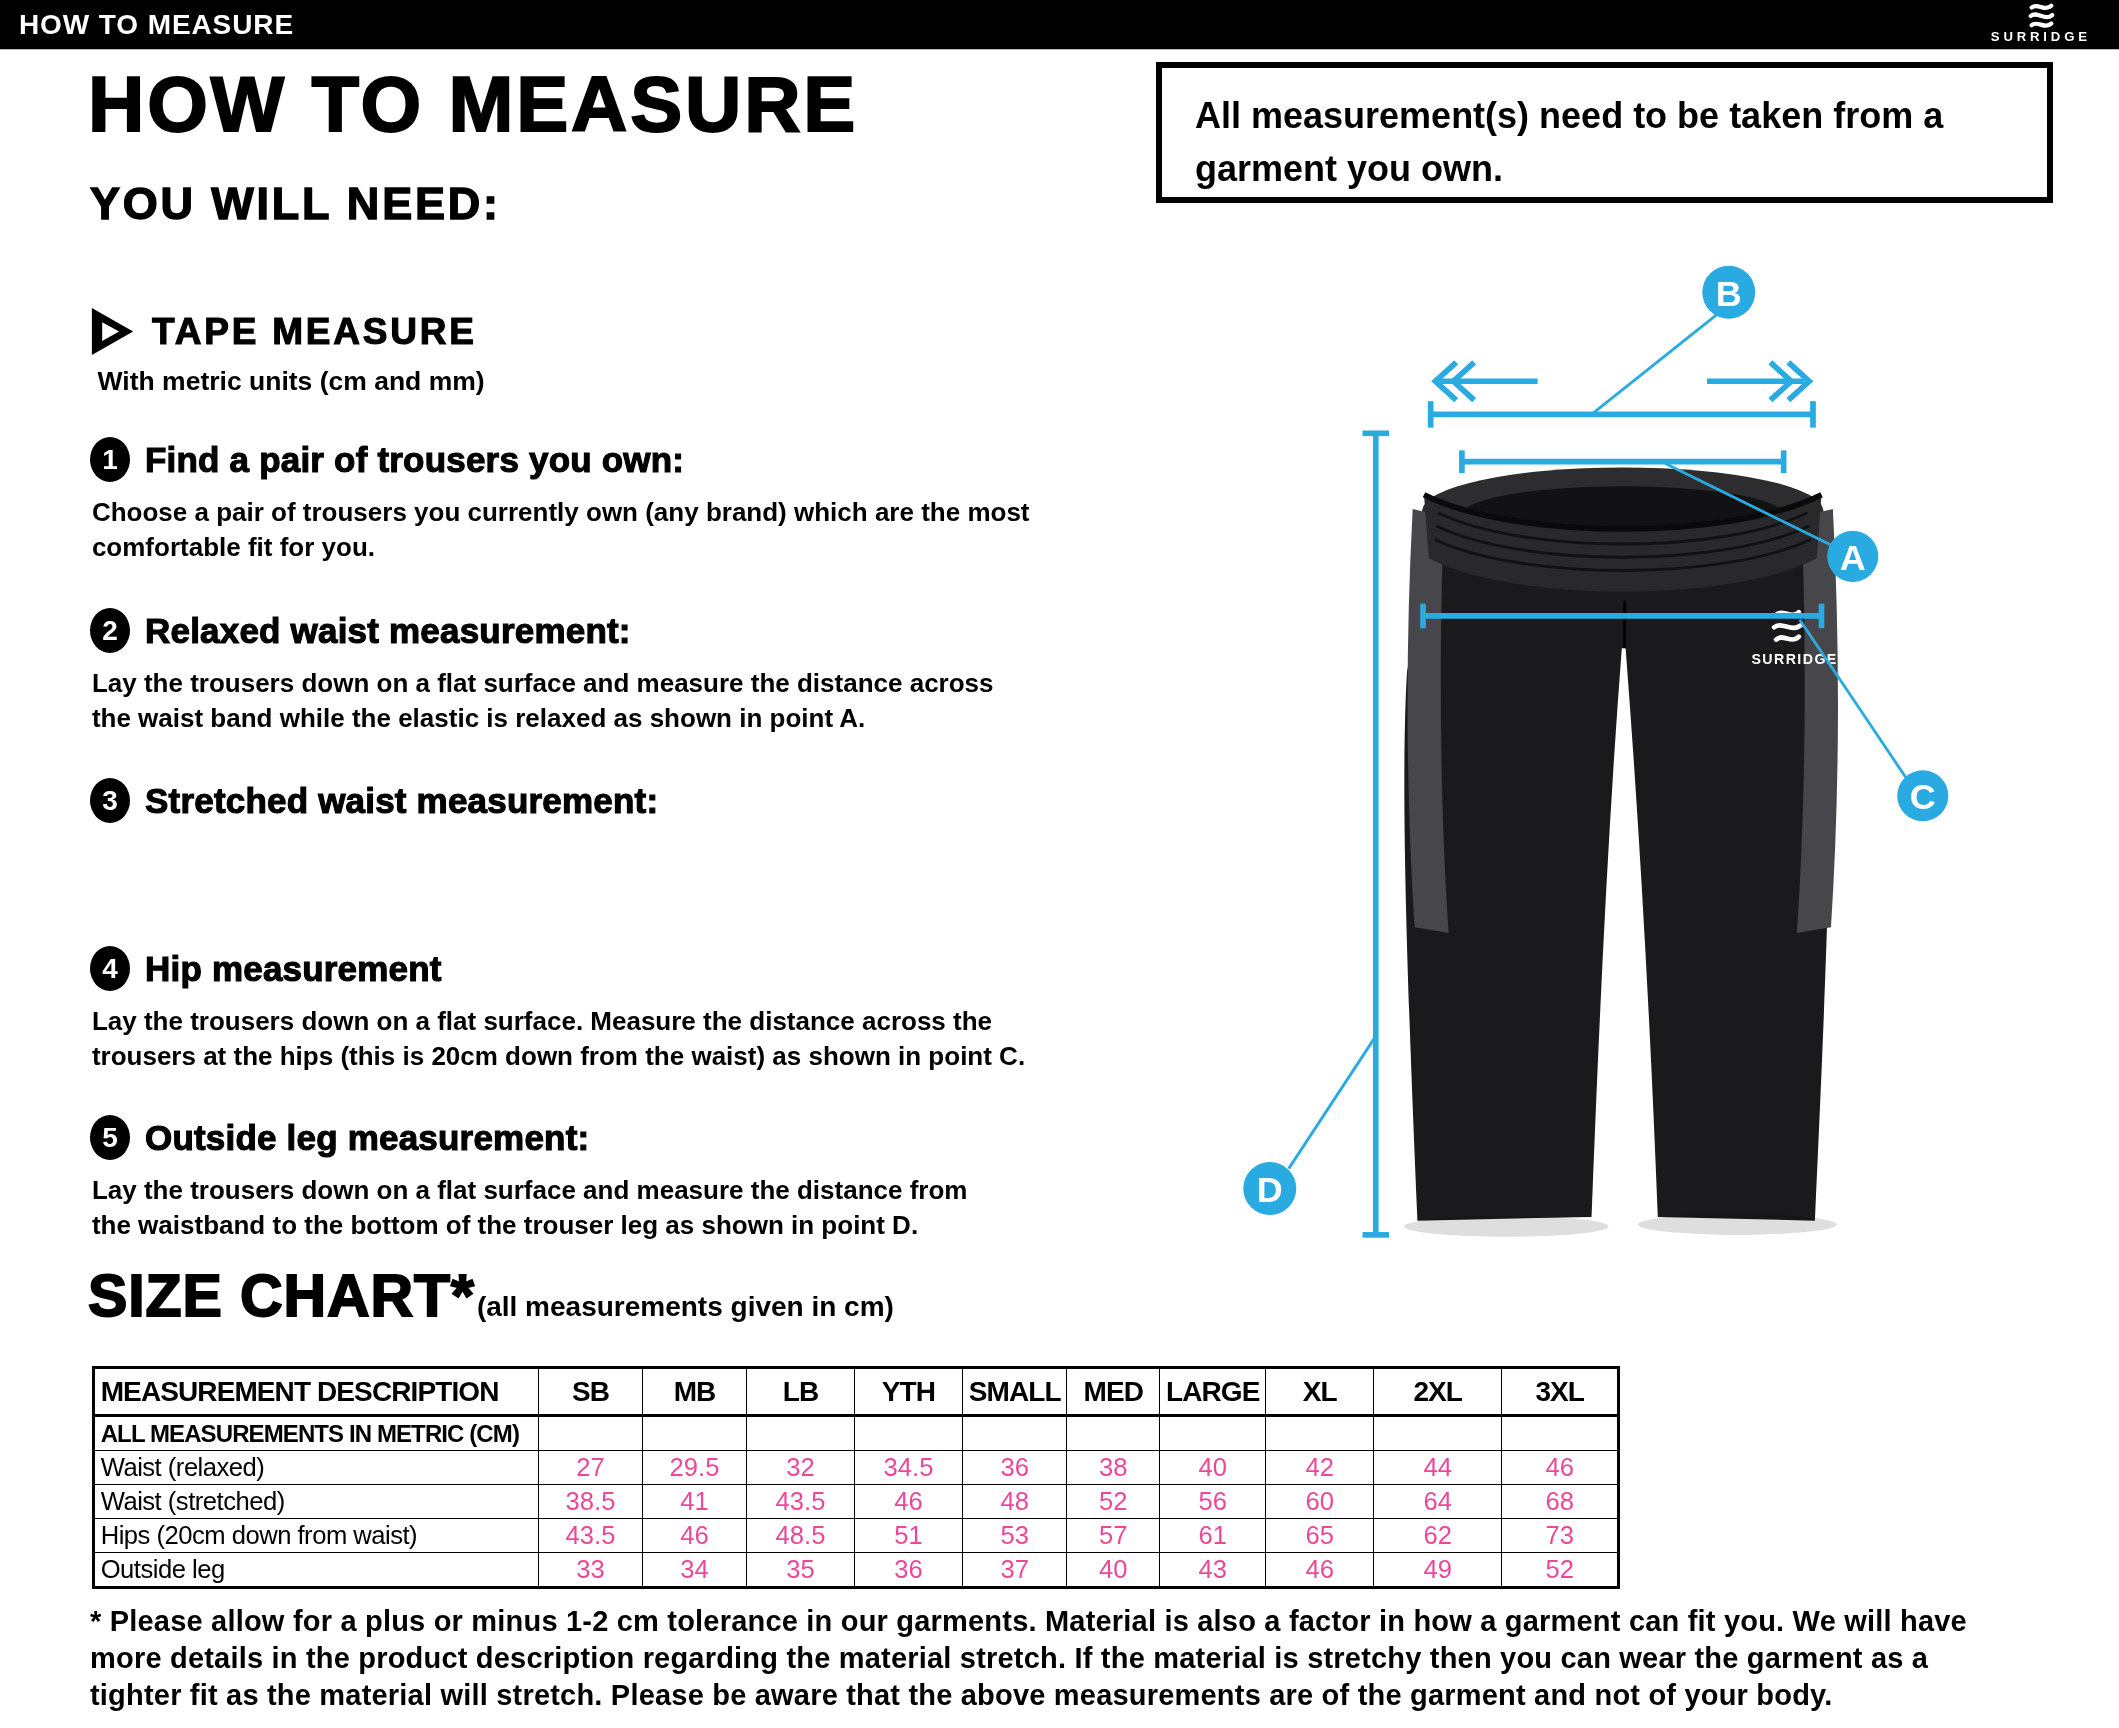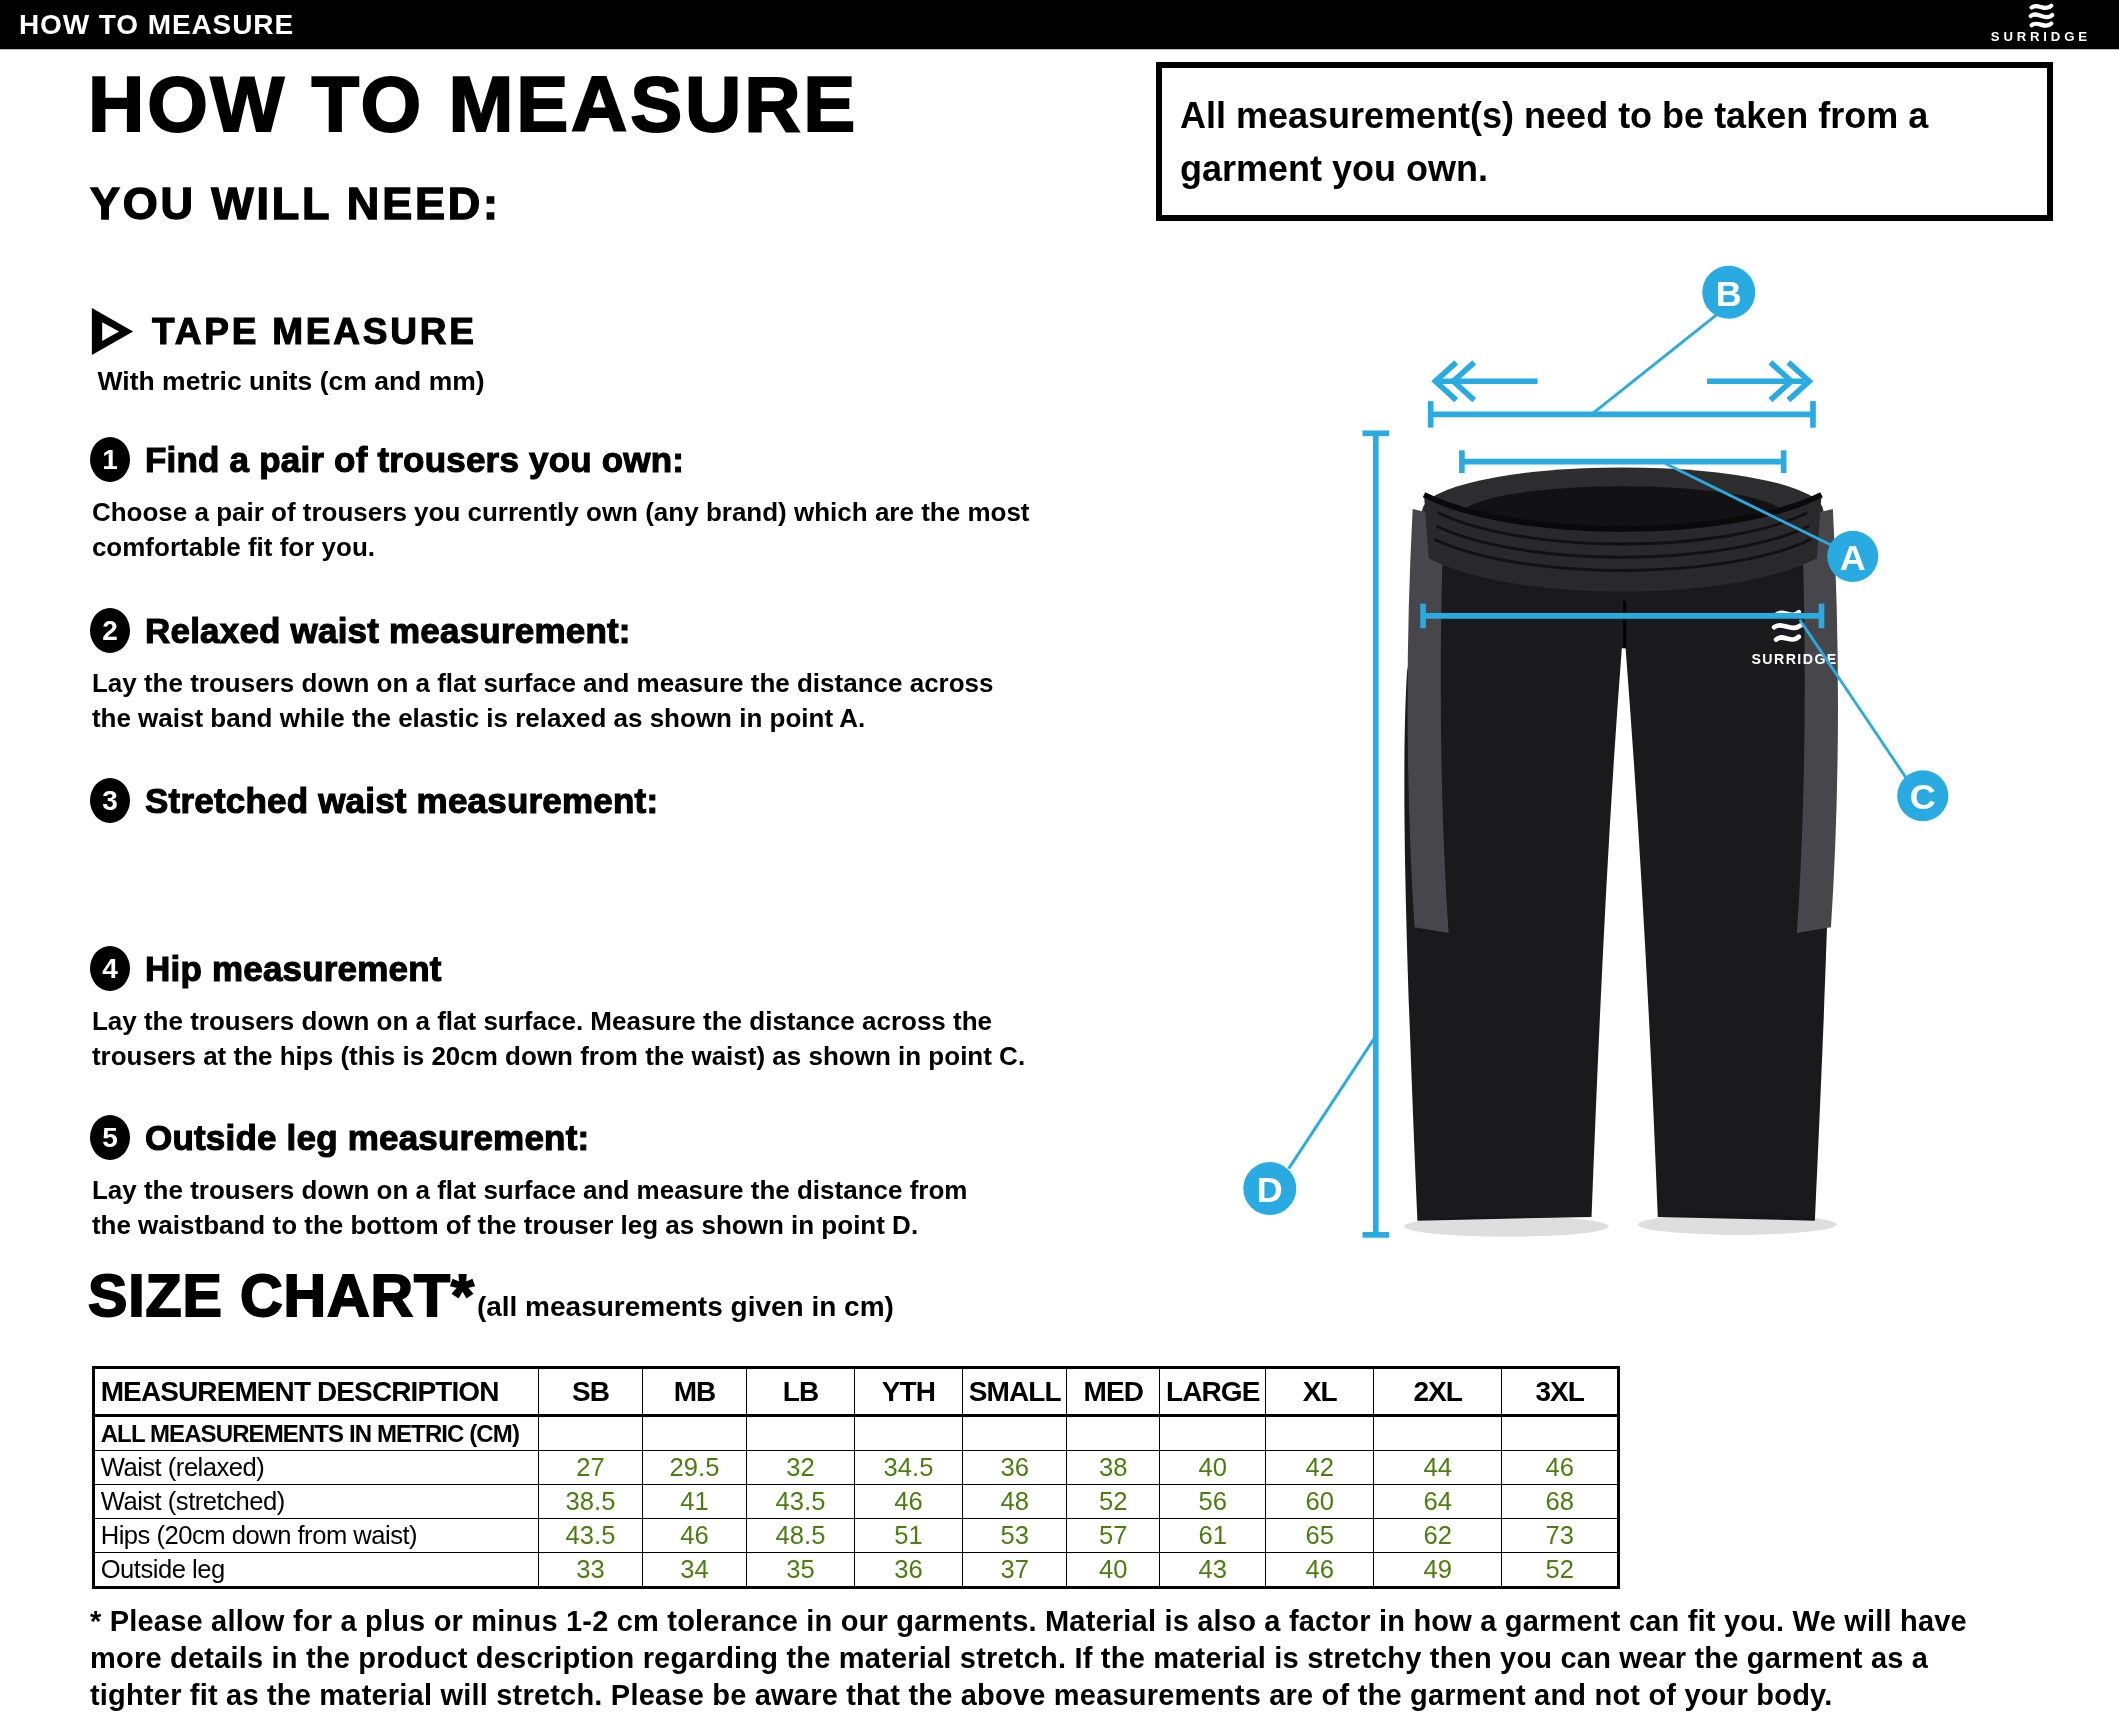--- a/index.html
+++ b/index.html
@@ -13,22 +13,22 @@
     font-size:28px;font-weight:700;letter-spacing:0.9px;}
   .topbar-logo{position:absolute;right:13.2px;top:1.9px;width:132px;height:45px;text-align:center;}
   .topbar-logo svg{display:block;margin:0 auto;}
   .topbar-brand{color:#fff;font-size:13.2px;font-weight:700;letter-spacing:3.8px;line-height:13.2px;}
   
   .h1{position:absolute;left:88px;top:59px;font-size:78px;font-weight:700;letter-spacing:2.8px;
       -webkit-text-stroke:1.9px #000;}
   .h2{position:absolute;left:90px;top:178px;font-size:45px;font-weight:700;letter-spacing:2.8px;
       -webkit-text-stroke:1.4px #000;}
   
-  .note-box{position:absolute;left:1156px;top:62px;width:897px;height:159px;border:6.6px solid #000;
-      padding:21px 18px;box-sizing:border-box;font-size:36px;font-weight:700;line-height:53px;}
+  .note-box{position:absolute;left:1156px;top:62px;width:897px;height:141px;border:6.6px solid #000;
+      padding:21px 33px;box-sizing:border-box;font-size:36px;font-weight:700;line-height:53px;}
   
   .tape{position:absolute;left:90px;top:307px;}
   .tape-row{display:flex;align-items:center;gap:17px;}
   .tape-label{font-size:37px;font-weight:700;letter-spacing:2.8px;-webkit-text-stroke:1.1px #000;}
   .tape-sub{margin:9.5px 0 0 7.6px;font-size:26.5px;font-weight:700;}
   
   .step{position:absolute;left:90px;width:1022px;}
   .step-head{display:flex;align-items:center;gap:15px;}
   .badge{width:40px;height:45px;background:#000;border-radius:50%;color:#fff;
     display:flex;align-items:center;justify-content:center;font-size:28px;font-weight:700;flex:0 0 40px;}
@@ -38,21 +38,21 @@
   .size-head{position:absolute;left:88px;top:1262px;display:flex;align-items:baseline;}
   .size-title{font-size:59px;font-weight:700;letter-spacing:0.9px;-webkit-text-stroke:1.9px #000;}
   .size-sub{font-size:28px;font-weight:700;margin-left:2px;}
   table.size{position:absolute;left:92px;top:1366px;border-collapse:collapse;table-layout:fixed;
     border:3.8px solid #000;}
   table.size th,table.size td{border:1.9px solid #000;padding:0 5.7px;overflow:hidden;white-space:nowrap;}
   table.size th{height:45px;font-size:28px;font-weight:700;letter-spacing:-0.9px;border-bottom:3.8px solid #000;}
   th.desc{text-align:left;padding-left:7.6px;margin-top:20px;}
   td.note-cell{font-size:24px;font-weight:700;letter-spacing:-0.9px;text-align:left;height:33px;}
   td.lbl{font-size:25.6px;font-weight:400;letter-spacing:-0.5px;height:33px;}
-  td.val{font-size:25.6px;color:#4d7c0f;text-align:center;height:33px;}
+  td.val{font-size:25.6px;color:#ec4899;text-align:center;height:33px;}
   
   .footnote{position:absolute;left:90px;top:1603px;width:1973px;font-size:29px;font-weight:700;
     line-height:37px;white-space:pre-line;letter-spacing:0.2px;}
   
   .diagram{position:absolute;left:1211px;top:227px;width:833px;height:1041px;}
 </style>
 </head>
 <body>
 
 <div class="topbar">

